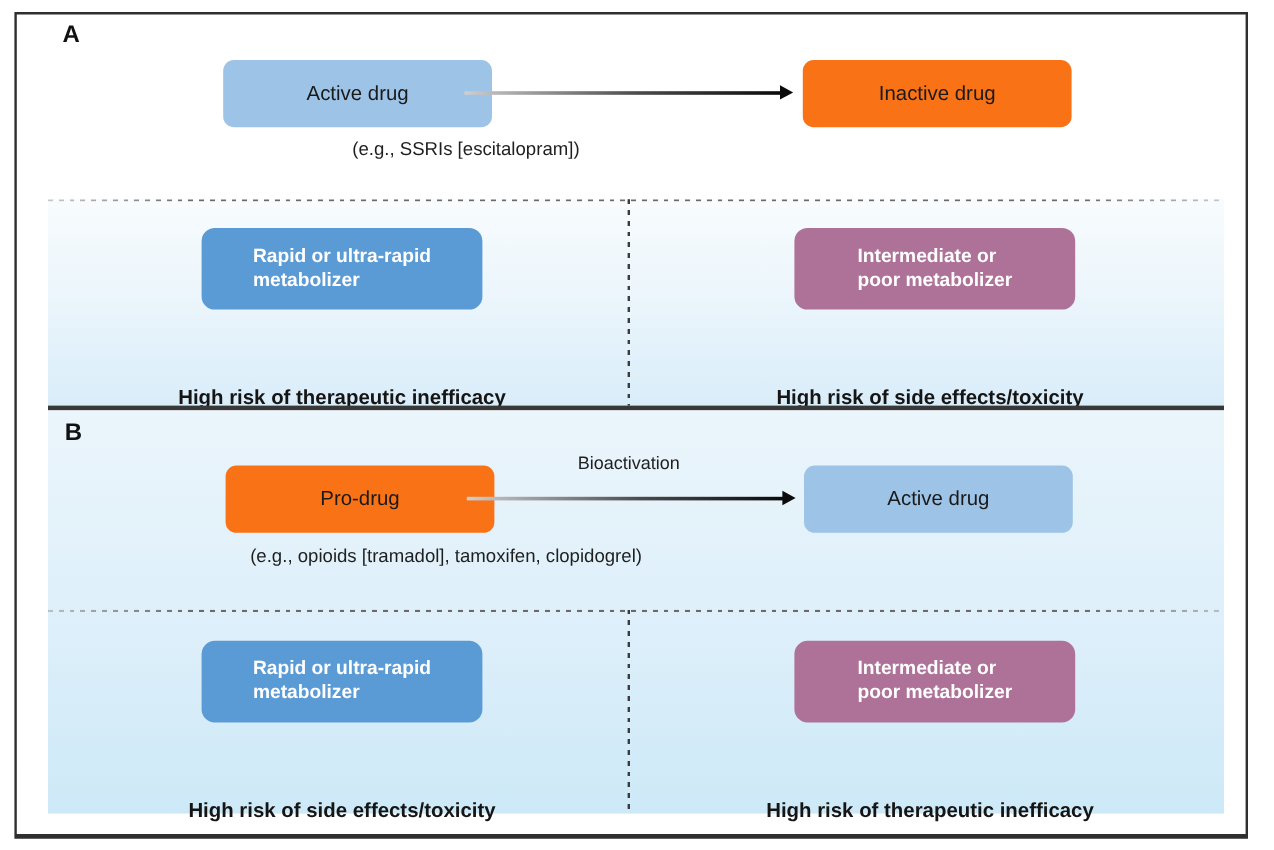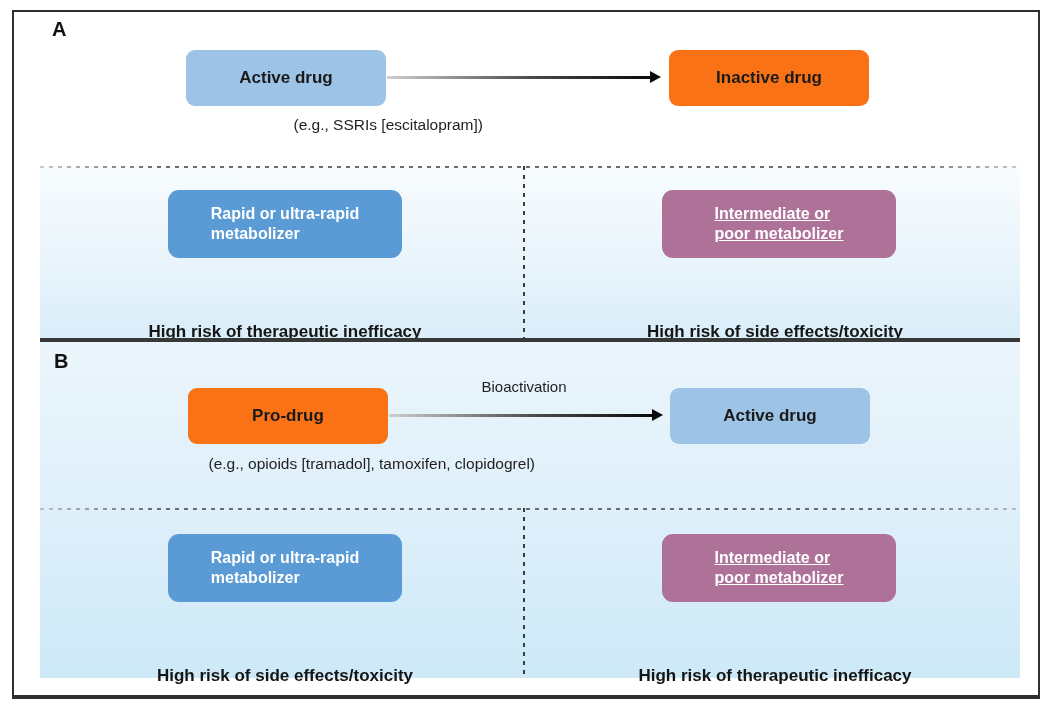--- a/index.html
+++ b/index.html
@@ -10,22 +10,22 @@
     position: absolute; left: 12px; top: 10px; width: 1028px; height: 689px;
     border: 2px solid #2f2f2f; border-bottom-width: 4px;
     box-sizing: border-box; background: #ffffff;
   }
   .abs { position: absolute; }
 
   .panel-label { font-size: 20px; font-weight: 700; color: #111; }
 
   .drug-box {
     display: flex; align-items: center; justify-content: center;
-    width: 200px; height: 56px; border-radius: 9px;
-    font-size: 17px; font-weight: 700; color: #1a1a1a; text-align: center;
+    width: 224px; height: 56px; border-radius: 9px;
+    font-size: 17px; font-weight: 400; color: #1a1a1a; text-align: center;
   }
   .drug-blue { background: #9dc3e6; }
   .drug-gray { background: #f97316; }
 
   .arrow-line {
     height: 3px; width: 264px;
     background: linear-gradient(90deg, #cfcfcf, #4a4a4a 55%, #0a0a0a);
   }
   .arrow-line::after {
     content: ""; position: absolute; right: -10px; top: -5px;
@@ -55,21 +55,21 @@
     background: repeating-linear-gradient(180deg, #3c3c3c 0 4px, transparent 4px 9px);
   }
 
   .met-box {
     display: flex; align-items: center; justify-content: center;
     width: 234px; height: 68px; border-radius: 11px;
     font-size: 16px; font-weight: 700; color: #ffffff;
     text-align: left; line-height: 1.28; white-space: pre-line;
   }
   .met-blue { background: #5b9bd5; }
-  .met-mauve { background: #ae7299; text-decoration: underline; }
+  .met-mauve { background: #ae7299; }
 
   .risk-text { width: 490px; text-align: center; font-size: 17px; font-weight: 700; color: #151515; margin-top: 44px; }
 
   .divider { left: 26px; top: 326px; width: 980px; height: 4px; background: #383838; }
 </style>
 </head>
 <body>
 
 <div class="stage">
   <div class="frame">

